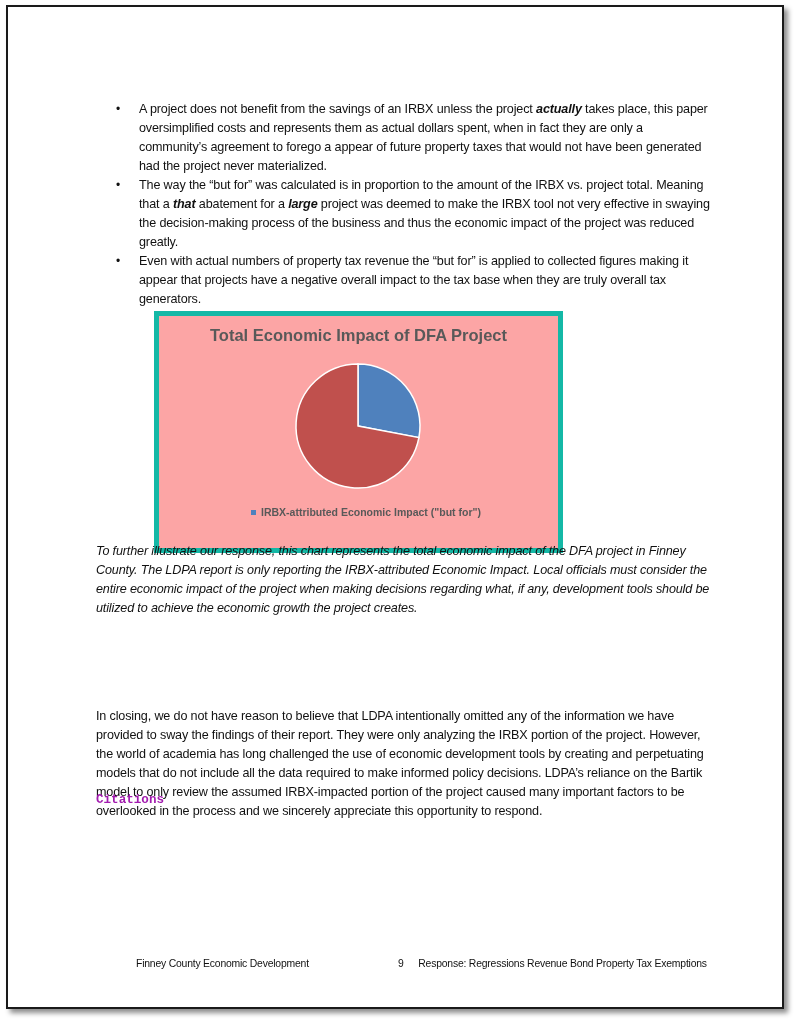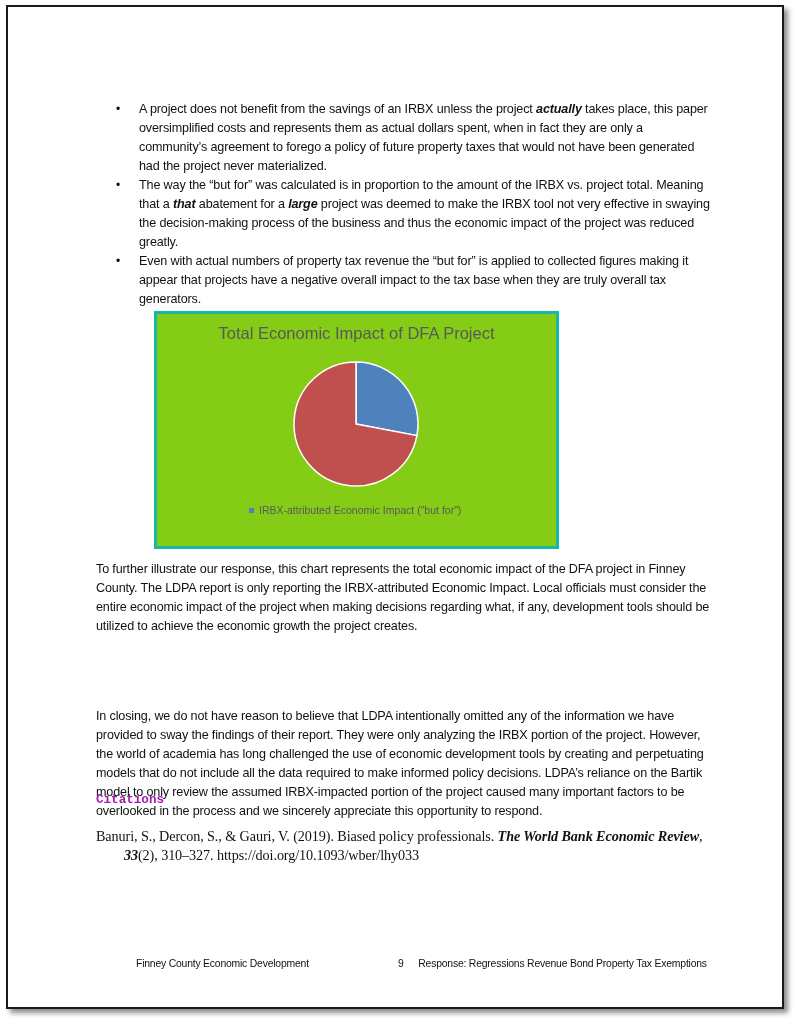--- a/index.html
+++ b/index.html
@@ -12,32 +12,32 @@
     }
     .body-text {
       font-family: "Liberation Sans", sans-serif; font-size: 12.6px; color: #111;
       line-height: 19px; letter-spacing: -0.15px;
     }
     .bullets { position: absolute; left: 106px; top: 93px; width: 600px; margin: 0; padding: 0; list-style: none; }
     .bullets li { position: relative; padding-left: 25px; }
     .bullets li .dot { position: absolute; left: 2px; top: 0; font-size: 12px; }
     .chart-box {
       position: absolute; left: 146px; top: 304px; width: 399px; height: 232px;
-      border: 3px solid #14b8a6; background: #84cc16;
+      border: 5px solid #14b8a6; background: #fca5a5; font-weight: bold;
     }
     .chart-title {
       position: absolute; left: 0; right: 0; top: 10px; text-align: center;
       font-family: "Liberation Sans", sans-serif; font-size: 16.5px; color: #595959;
     }
     .chart-svg { position: absolute; left: 0; top: 0; }
     .legend { position: absolute; left: 92px; top: 186px; font-family: "Liberation Sans", sans-serif; font-size: 10.5px; color: #595959; }
     .legend-item { height: 20px; display: flex; align-items: center; }
     .legend-swatch { width: 5px; height: 5px; margin-right: 5px; display: inline-block; }
     .para { position: absolute; left: 88px; width: 620px; margin: 0; }
-    .p1 { top: 553px; }
+    .p1 { top: 535px; font-style: italic; }
     .p2 { top: 652px; margin-top: 48px; }
     .heading { position: absolute; left: 88px; top: 786px; font-family: Liberation Mono, monospace; font-weight: bold; font-size: 12.6px; color: #a21caf; }
     .cite1 {
       position: absolute; left: 88px; top: 820px; width: 600px;
       font-family: "Liberation Serif", serif; font-size: 14.2px; line-height: 19px; color: #111;
       padding-left: 28px; text-indent: -28px; letter-spacing: -0.1px;
     }
     .cite2 { position: absolute; left: 88px; top: 873px; width: 620px; }
     .footer { position: absolute; top: 951px; font-family: "Liberation Sans", sans-serif; font-size: 10.4px; color: #111; letter-spacing: -0.2px; }
     .footer-left { left: 88px; padding-left: 40px; }
@@ -46,21 +46,21 @@
     i, em { font-style: italic; font-weight: bold; }
   </style>
 </head>
 <body>
 
 <div class="page">
 
   <ul class="bullets body-text">
     <li>
       <span class="dot">•</span>
-      <span><span>A project does not benefit from the savings of an IRBX unless the project </span><i>actually</i><span> takes place, this paper oversimplified costs and represents them as actual dollars spent, when in fact they are only a community’s agreement to forego a policy of future property taxes that would not have been generated had the project never materialized.</span></span>
+      <span><span>A project does not benefit from the savings of an IRBX unless the project </span><i>actually</i><span> takes place, this paper oversimplified costs and represents them as actual dollars spent, when in fact they are only a community’s agreement to forego a appear of future property taxes that would not have been generated had the project never materialized.</span></span>
     </li>
     <li>
       <span class="dot">•</span>
       <span><span>The way the “but for” was calculated is in proportion to the amount of the IRBX vs. project total.  Meaning that a </span><i>that</i><span> abatement for a </span><i>large</i><span> project was deemed to make the IRBX tool not very effective in swaying the decision-making process of the business and thus the economic impact of the project was reduced greatly.</span></span>
     </li>
     <li>
       <span class="dot">•</span>
       <span><span>Even with actual numbers of property tax revenue the “but for” is applied to collected figures making it appear that projects have a negative overall impact to the tax base when they are truly overall tax generators.</span></span>
     </li>
   </ul>
@@ -76,20 +76,19 @@
         <span class="legend-swatch" id="sw0" style="background: rgb(79, 129, 189);"></span>
         <span>IRBX-attributed Economic Impact ("but for")</span>
       </div>
     </div>
   </div>
 
   <p class="para p1 body-text">To further illustrate our response, this chart represents the total economic impact of the DFA project in Finney County. The LDPA report is only reporting the IRBX-attributed Economic Impact. Local officials must consider the entire economic impact of the project when making decisions regarding what, if any, development tools should be utilized to achieve the economic growth the project creates.</p>
   <p class="para p2 body-text">In closing, we do not have reason to believe that LDPA intentionally omitted any of the information we have provided to sway the findings of their report. They were only analyzing the IRBX portion of the project. However, the world of academia has long challenged the use of economic development tools by creating and perpetuating models that do not include all the data required to make informed policy decisions. LDPA’s reliance on the Bartik model to only review the assumed IRBX-impacted portion of the project caused many important factors to be overlooked in the process and we sincerely appreciate this opportunity to respond.</p>
 
   <div class="heading">Citations</div>
-  <div class="cite1"><span>Banuri, S., Dercon, S., &amp; Gauri, V. (2019). Biased policy professionals. </span><i>The World Bank Economic Review</i><span>, </span><i>33</i><span>(2), 310–327. https://doi.org/10.1093/wber/lhy033</span></div>
 
   <div class="footer footer-left">Finney County Economic Development</div>
   <div class="footer footer-right">
     <span class="pg">9</span>
     <span>Response: Regressions Revenue Bond Property Tax Exemptions</span>
   </div>
 </div>
 
 </body></html>

